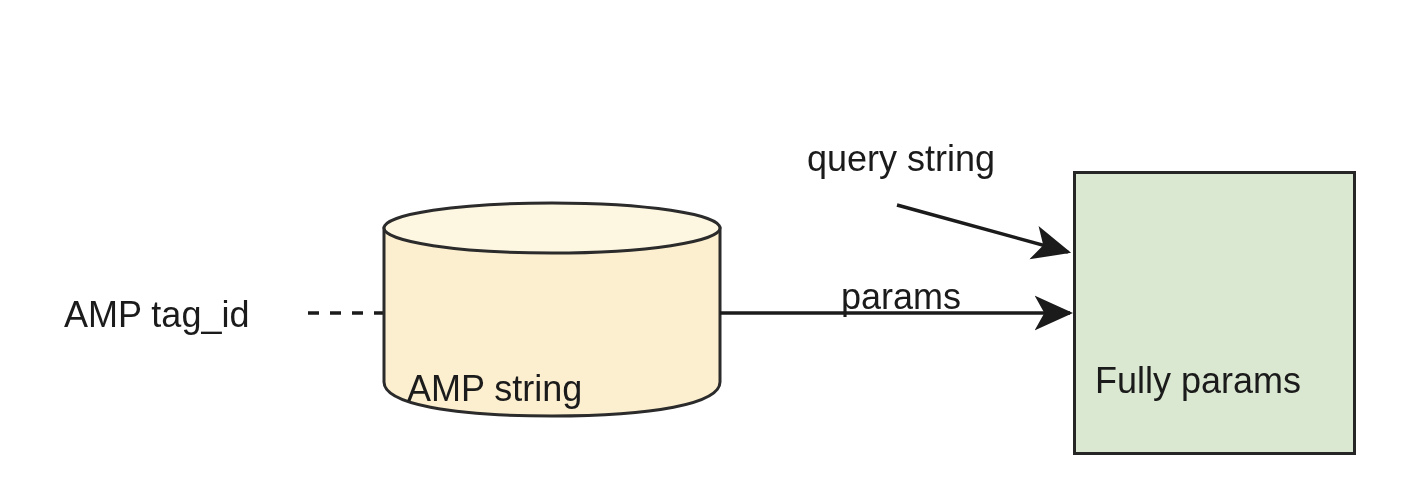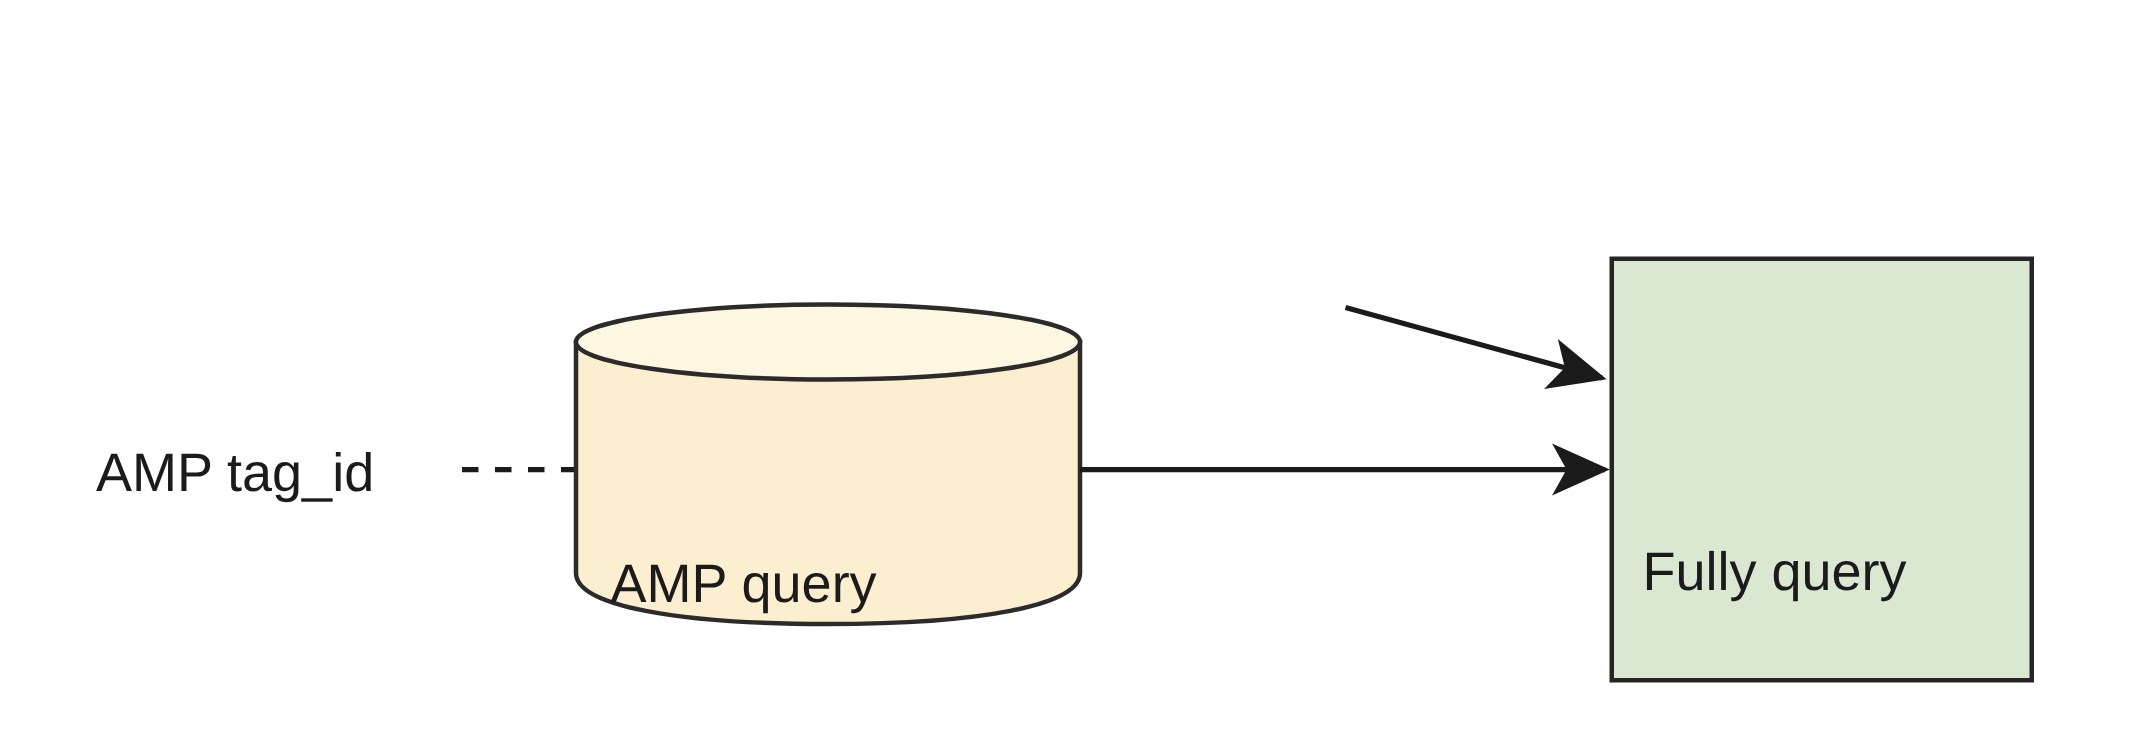--- a/index.html
+++ b/index.html
@@ -82,25 +82,27 @@
     <line x1="720" y1="313" x2="1070" y2="313" stroke="#1b1b1b" stroke-width="3.5" marker-end="url(#arrow-solid)"></line>
 
     <line x1="897" y1="205" x2="1068" y2="252" stroke="#1b1b1b" stroke-width="3.5" marker-end="url(#arrow-solid)"></line>
 
     <rect x="1074.5" y="172.5" width="280" height="281" fill="#dae8d1" stroke="#262626" stroke-width="3"></rect>
   </svg>
 
   <div id="amp-tag-id-label" class="node-text">AMP tag_id</div>
 
   <div id="cylinder-label" class="node-text">
-    <div>AMP query</div>
+    <div>AMP string</div>
     
   </div>
 
   <div id="query-params-label" class="node-text">
+    <div>query string</div>
+    <div>params</div>
   </div>
 
   <div id="ortb-label" class="node-text">
-    <div>Fully query</div>
+    <div>Fully params</div>
     <div>ORTB</div>
   </div>
 
 </div>
 
 </body></html>

